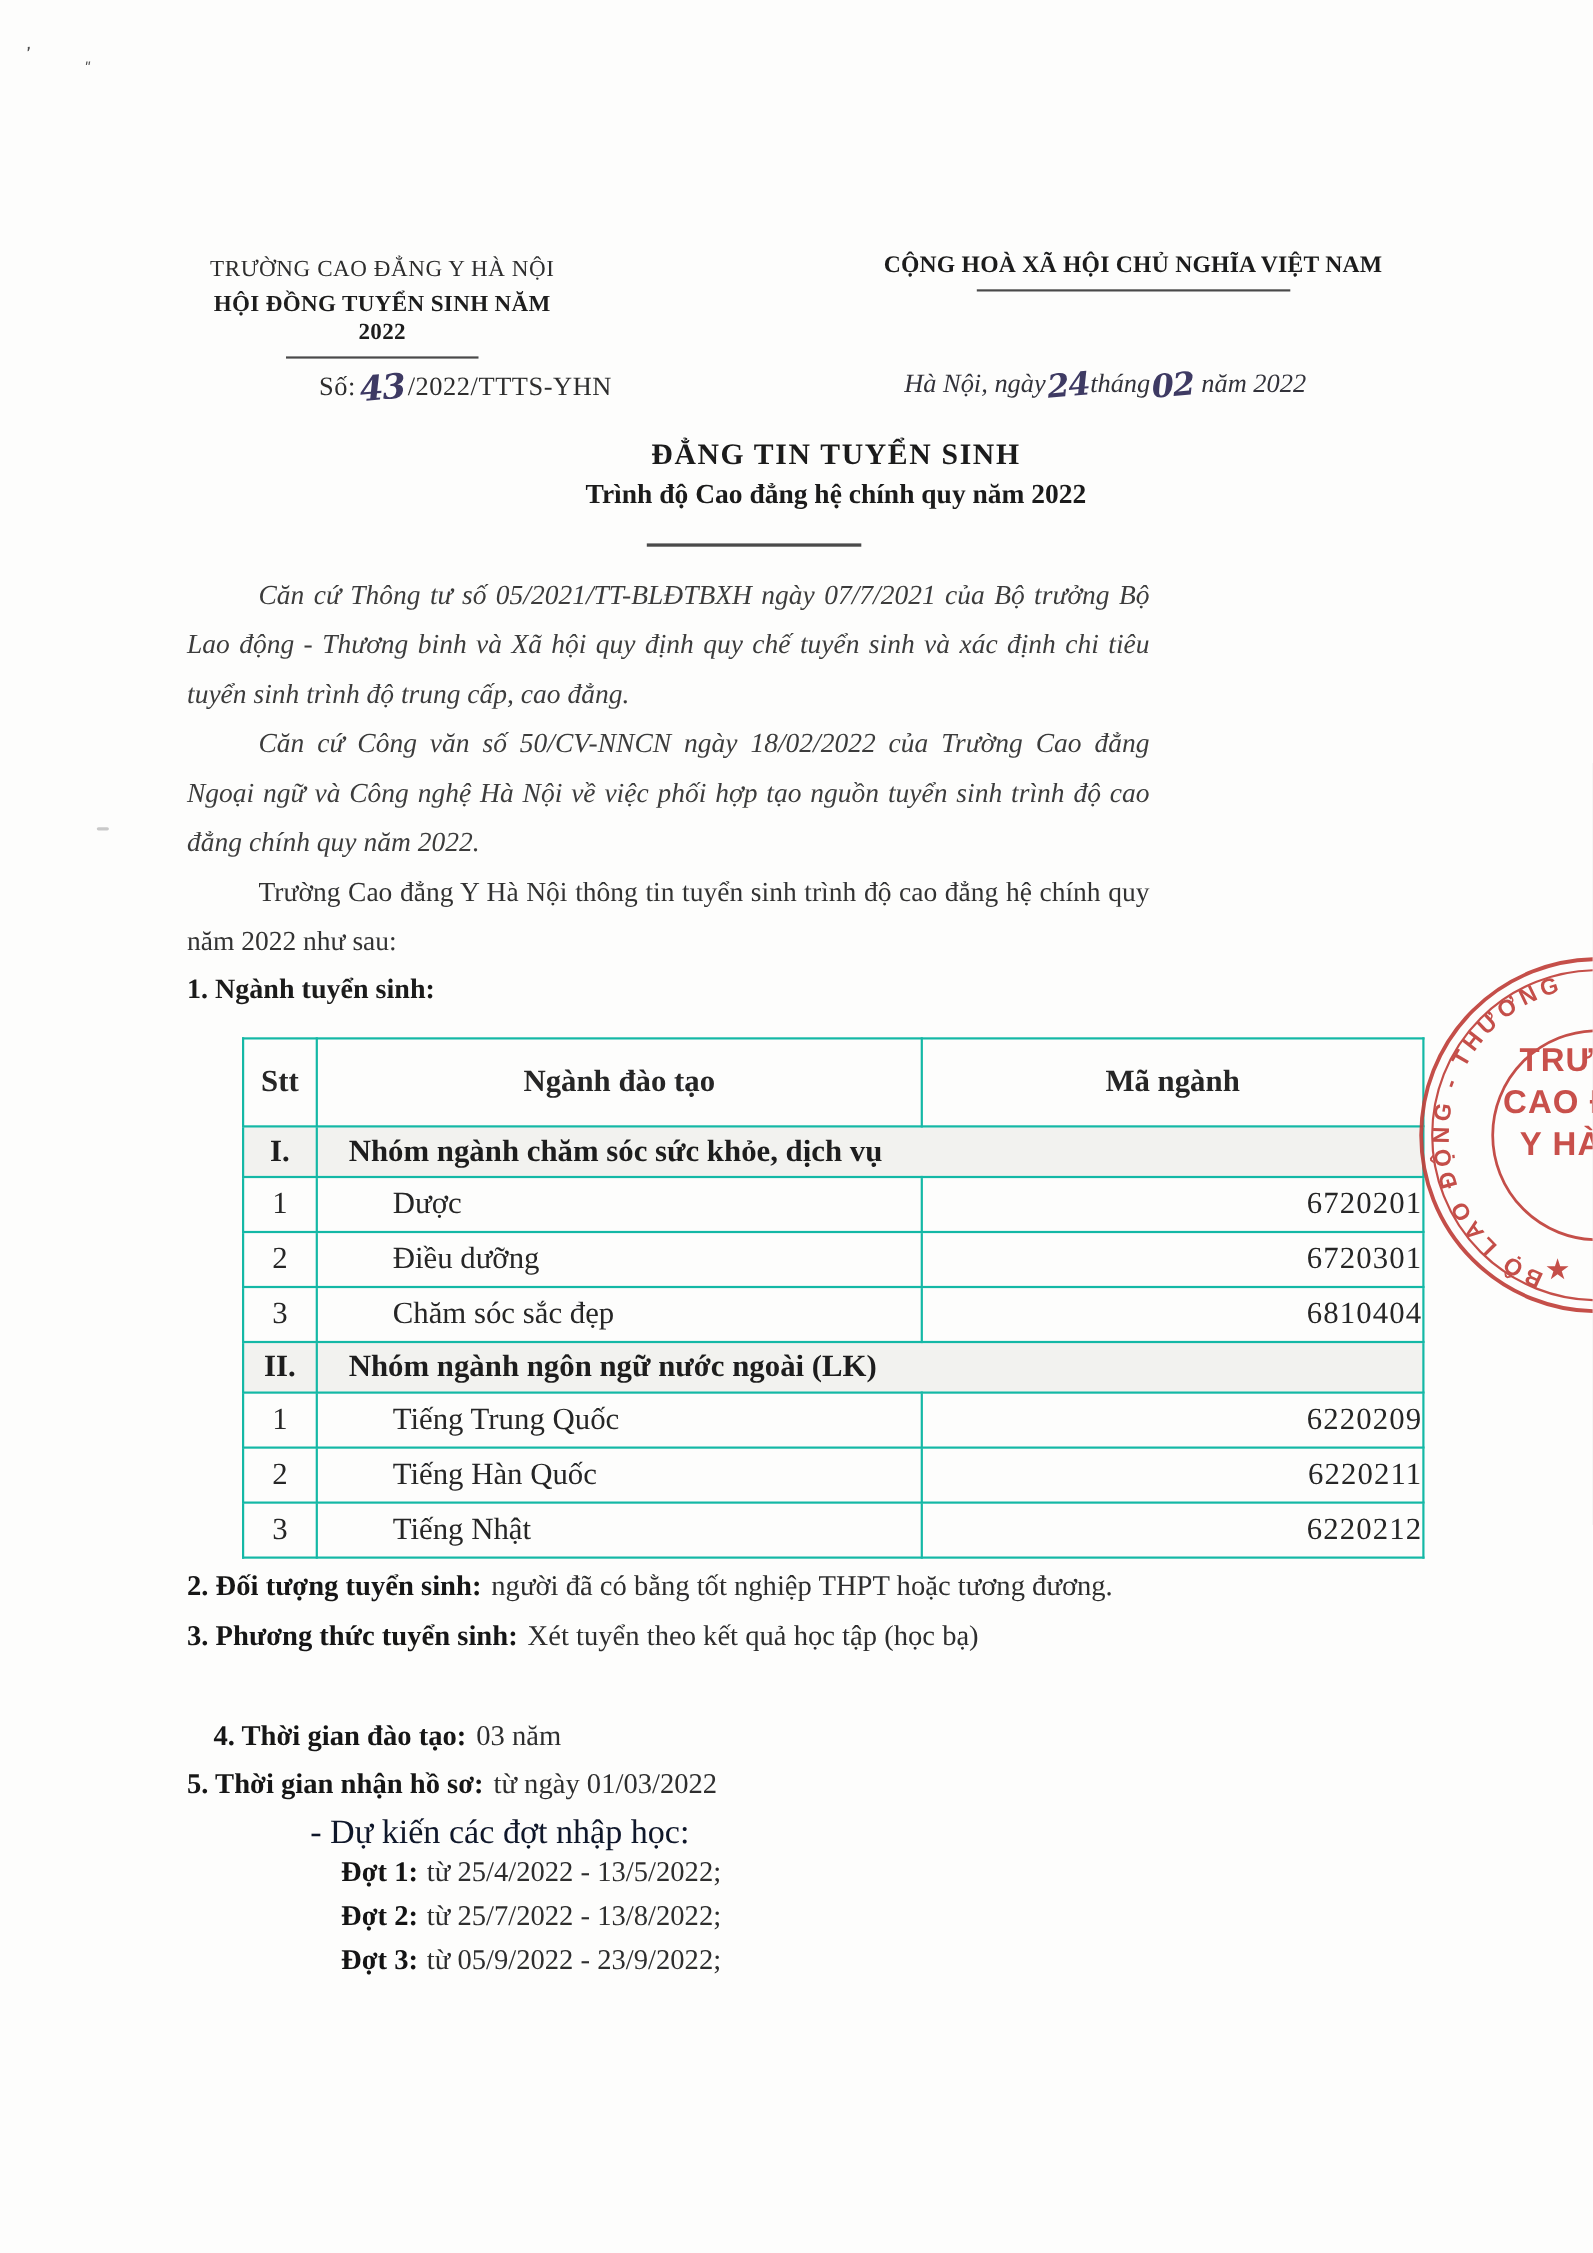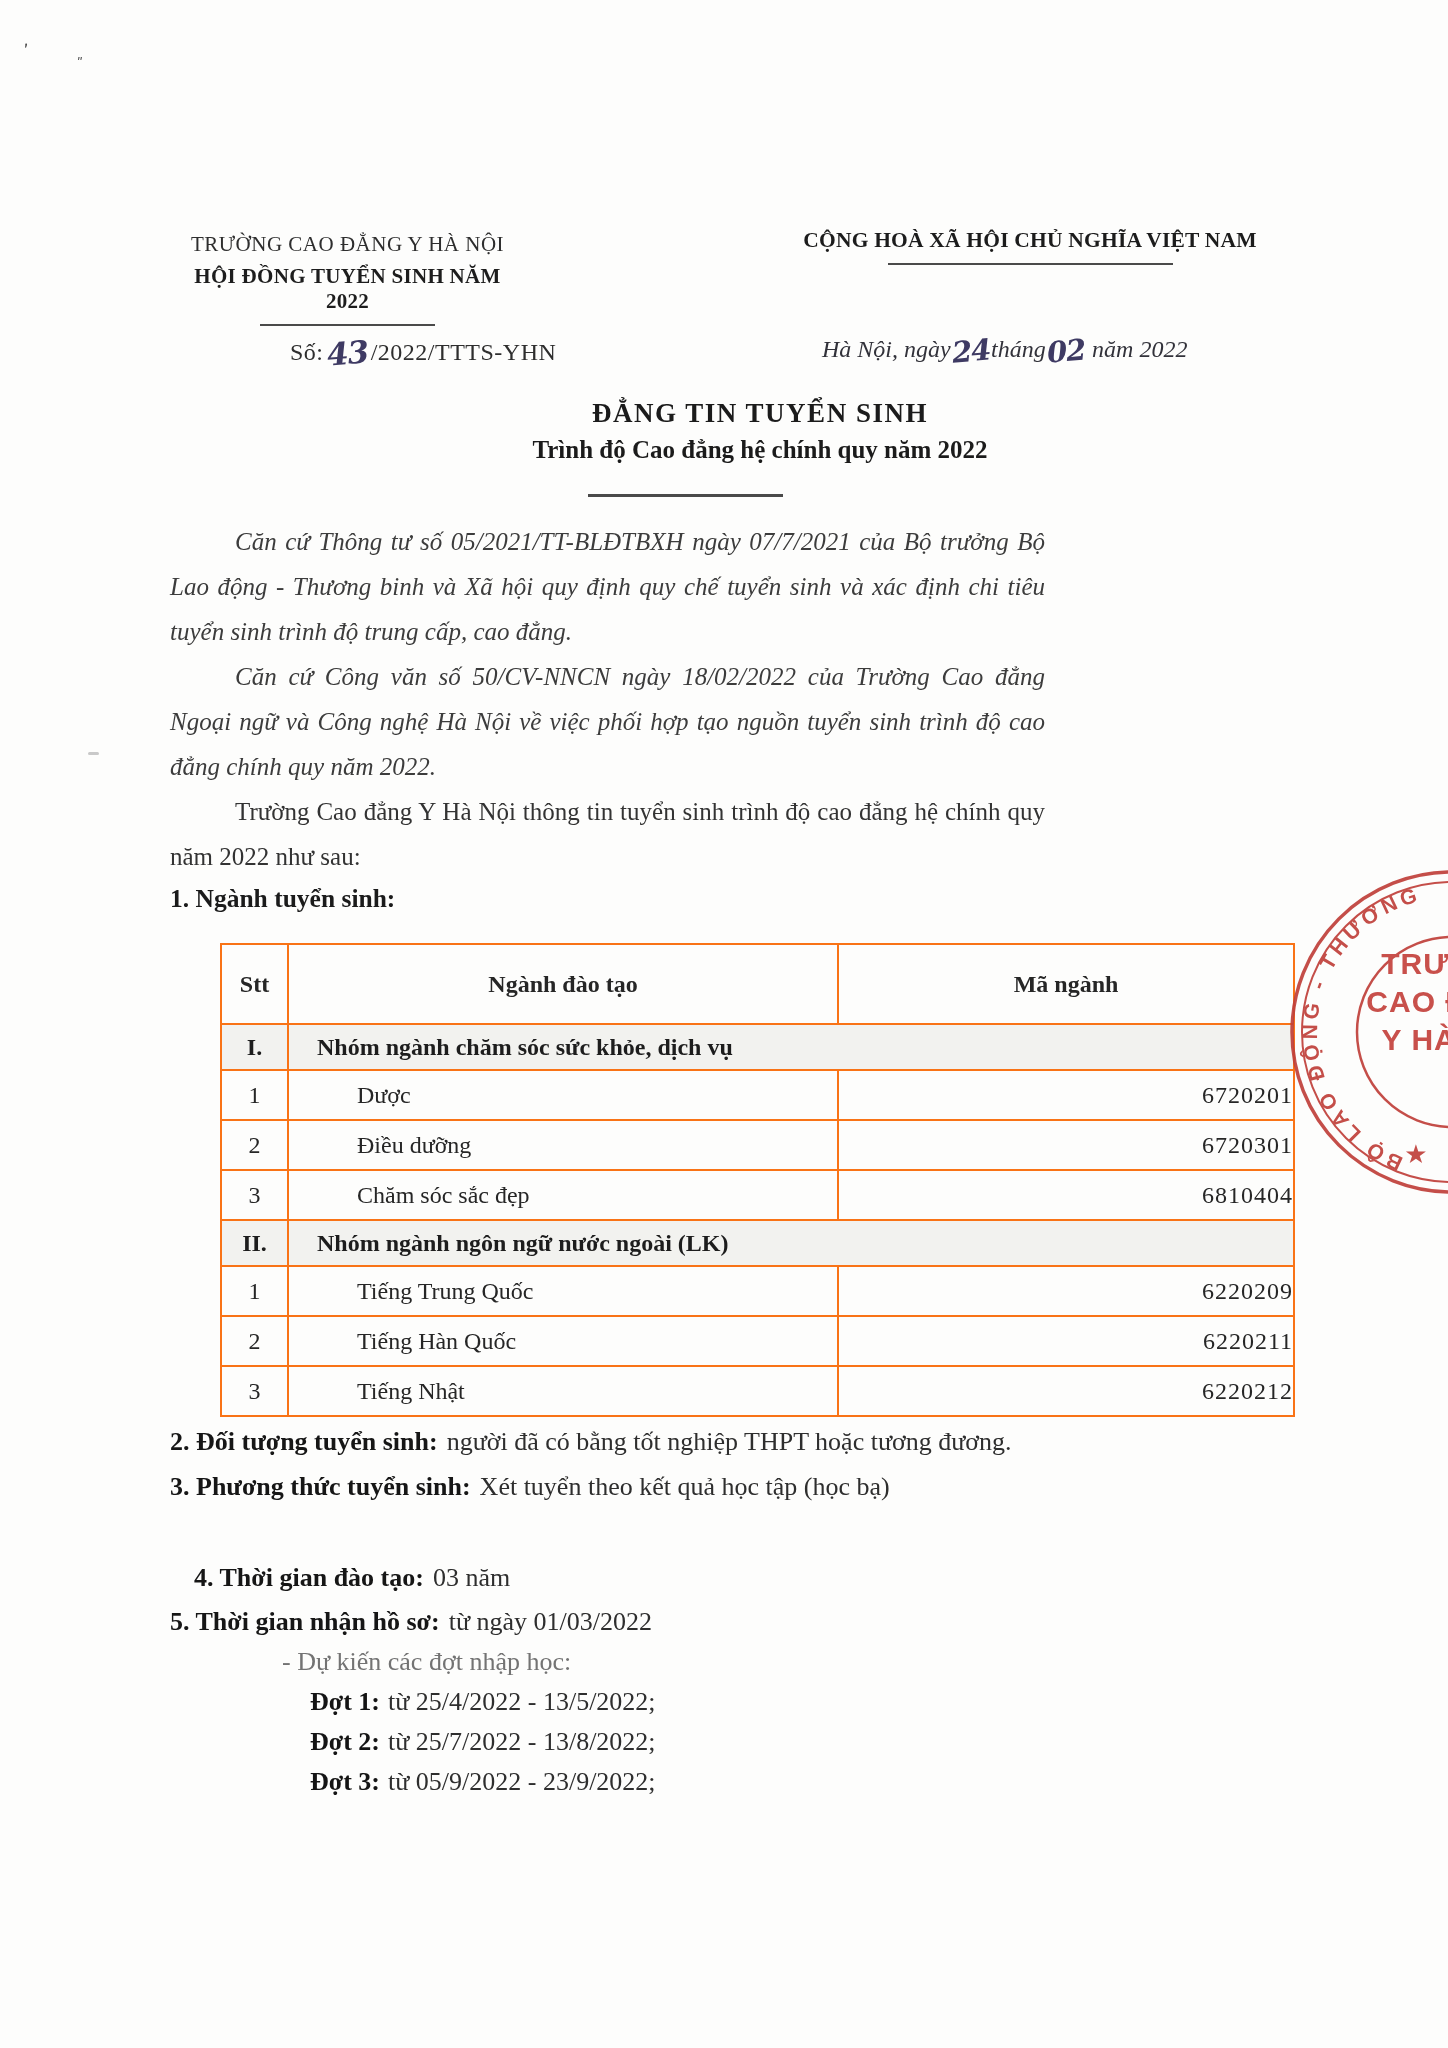--- a/index.html
+++ b/index.html
@@ -31,35 +31,35 @@
   .title-block .t2{font-size:25px;font-weight:bold;margin-top:7px;color:#1b1b1b;}
   .title-rule{left:588px;top:494px;width:195px;height:2.5px;background:#4a4a4a;}
   
   .paras{left:170px;top:519px;width:875px;line-height:45px;text-align:justify;}
   .paras p{margin:0;text-indent:65px;font-size:25px;font-style:italic;color:#3c3c3c;}
   .paras p.regular{font-style:normal;color:#333;}
   .sec-heading{left:170px;top:884px;font-size:25.5px;font-weight:bold;color:#1b1b1b;}
   
   .nganh-table{left:220px;top:943px;}
   table{border-collapse:collapse;table-layout:fixed;width:1073px;}
-  th,td{border:2px solid #f97316;padding:0;font-size:24px;color:#262626;}
+  th,td{border:2px solid #14b8a6;padding:0;font-size:28px;color:#262626;}
   th{height:78px;font-weight:bold;text-align:center;}
   col.c-stt{width:67px;} col.c-name{width:550px;} col.c-code{width:456px;}
   tr.item td{height:48px;}
   tr.group td{height:44px;background:#f2f2ef;font-weight:bold;color:#1d1d1d;}
   td.stt{text-align:center;}
   td.name{padding-left:68px;}
   tr.group td.name{padding-left:28px;}
   td.code{text-align:right;letter-spacing:1px;}
   
   .numsec{left:170px;font-size:26px;color:#2e2e2e;white-space:nowrap;}
   .numsec b{color:#161616;margin-right:9px;}
   .formula{left:176px;font-size:27px;font-style:italic;color:#3a3a3a;letter-spacing:1px;word-spacing:3px;white-space:nowrap;}
   .formula b{font-weight:bold;}
-  .note-line{left:282px;font-size:26px;color:#737373;}
+  .note-line{left:282px;font-size:31px;color:#0f172a;}
   .batch{left:310px;font-size:26px;color:#2e2e2e;white-space:nowrap;}
   .batch b{color:#141414;margin-right:8px;}
   
   .stamp{left:1282px;top:862px;opacity:.92;}
   .stamp text{font-family:"Liberation Sans",sans-serif;}
   
   .artifact{color:#4f4f4f;font-family:"DejaVu Sans",sans-serif;}
   .smudge{width:11px;height:3px;background:#c9c9c9;border-radius:2px;}
 </style>
 </head>

